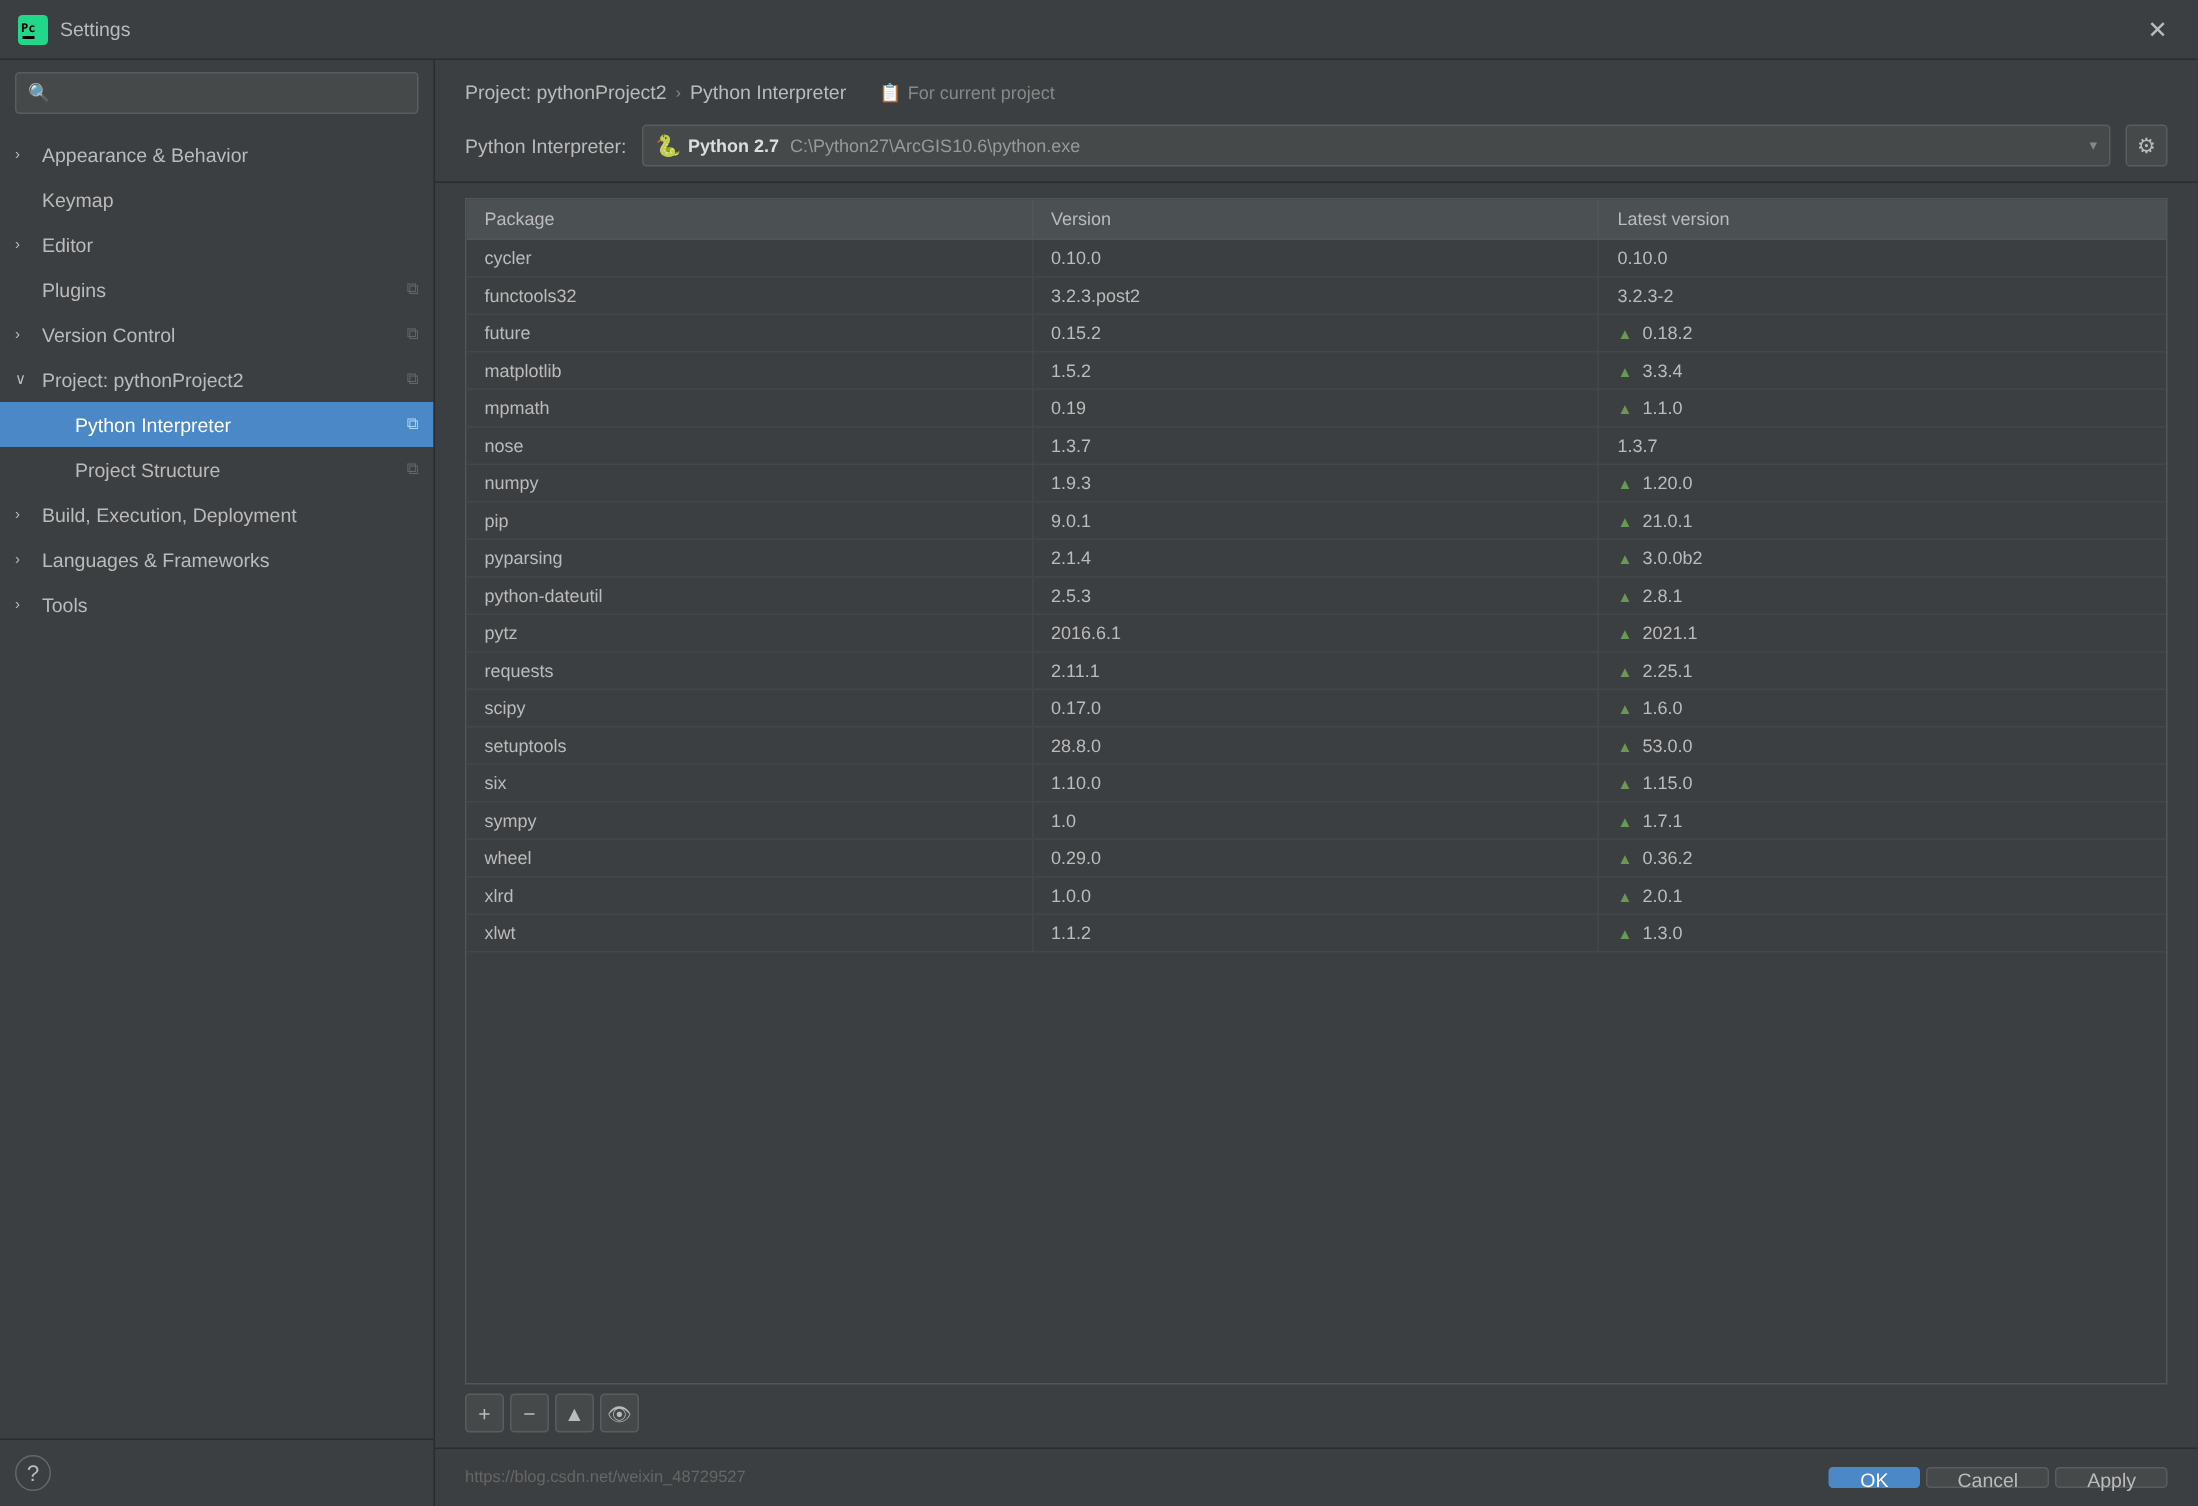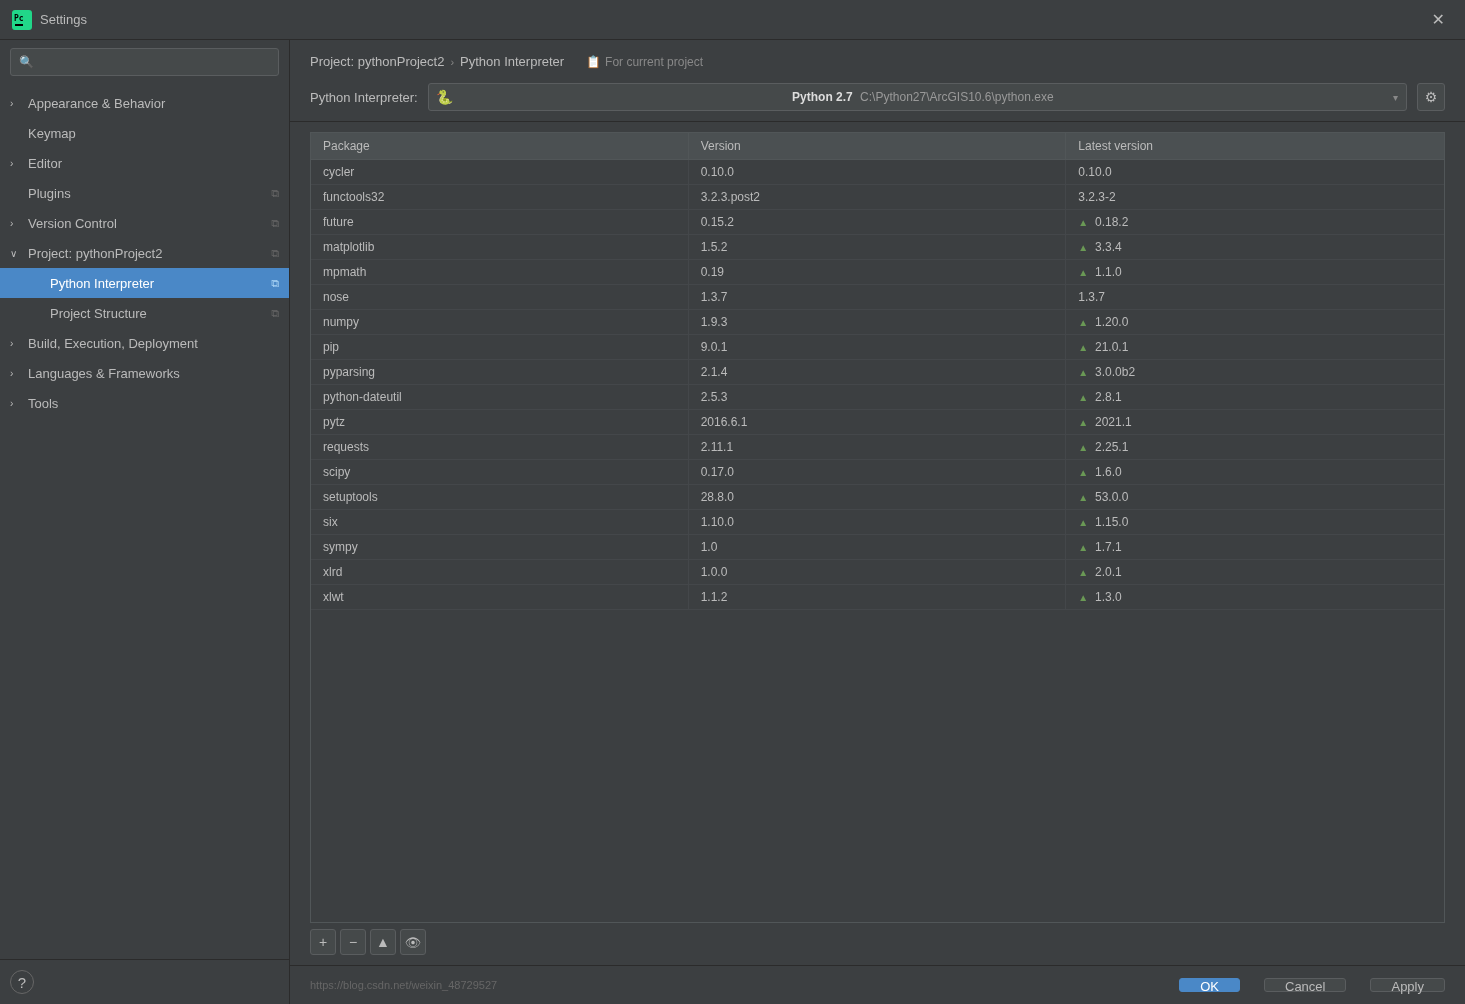--- a/index.html
+++ b/index.html
@@ -156,21 +156,20 @@
       color: #888;
       font-size: 12px;
       display: flex;
       align-items: center;
       gap: 4px;
     }
     .interpreter-row {
       display: flex;
       align-items: center;
       gap: 10px;
-      text-align: center;
     }
     .interpreter-label {
       color: #bbbbbb;
       font-size: 13px;
       flex-shrink: 0;
     }
     .interpreter-select {
       flex: 1;
       background: #45494a;
       border: 1px solid #5a5d5f;
@@ -282,21 +281,21 @@
       color: #bbbbbb;
       font-size: 14px;
     }
     .toolbar-btn.eye { font-size: 13px; }
     
     .dialog-footer {
       display: flex;
       justify-content: flex-end;
       align-items: center;
       padding: 12px 20px;
-      gap: 24px;
+      gap: 4px;
       border-top: 1px solid #2b2b2b;
       flex-shrink: 0;
       background: #3c3f41;
     }
     .btn {
       height: 14px;
       padding: 0 20px;
       border-radius: 3px;
       font-size: 13px;
       cursor: pointer;
@@ -524,20 +523,25 @@
                 <div class="td">six</div>
                 <div class="td">1.10.0</div>
                 <div class="td has-update"><span class="update-arrow">▲ </span>1.15.0</div>
               </div>
               <div class="table-row">
                 <div class="td">sympy</div>
                 <div class="td">1.0</div>
                 <div class="td has-update"><span class="update-arrow">▲ </span>1.7.1</div>
               </div>
               <div class="table-row">
+                <div class="td">wheel</div>
+                <div class="td">0.29.0</div>
+                <div class="td has-update"><span class="update-arrow">▲ </span>0.36.2</div>
+              </div>
+              <div class="table-row">
                 <div class="td">xlrd</div>
                 <div class="td">1.0.0</div>
                 <div class="td has-update"><span class="update-arrow">▲ </span>2.0.1</div>
               </div>
               <div class="table-row">
                 <div class="td">xlwt</div>
                 <div class="td">1.1.2</div>
                 <div class="td has-update"><span class="update-arrow">▲ </span>1.3.0</div>
               </div>
             </div>

